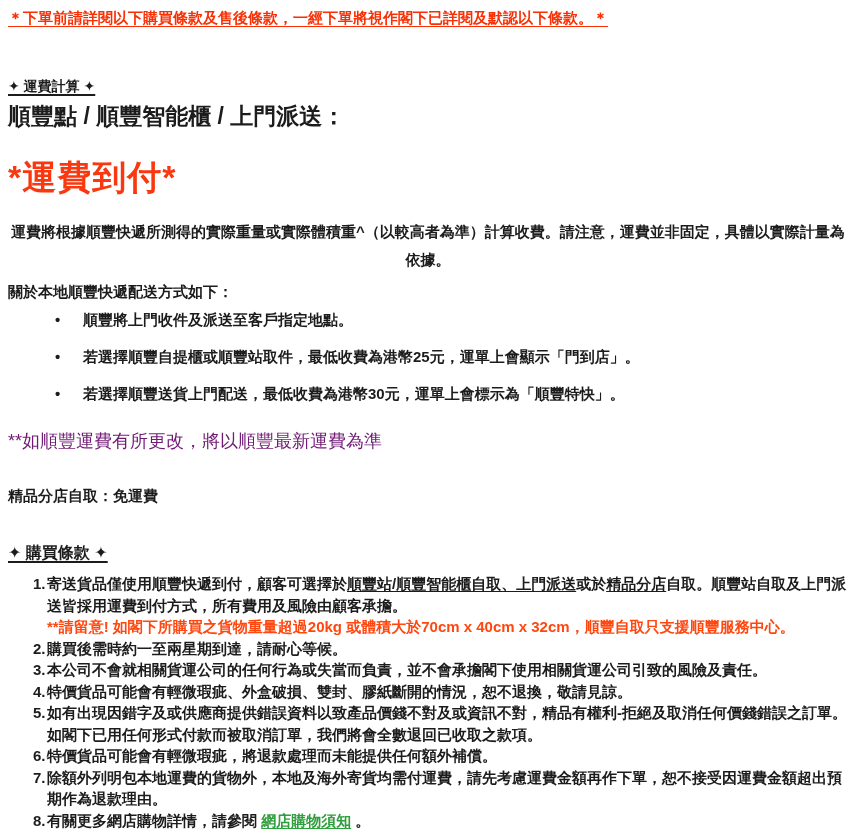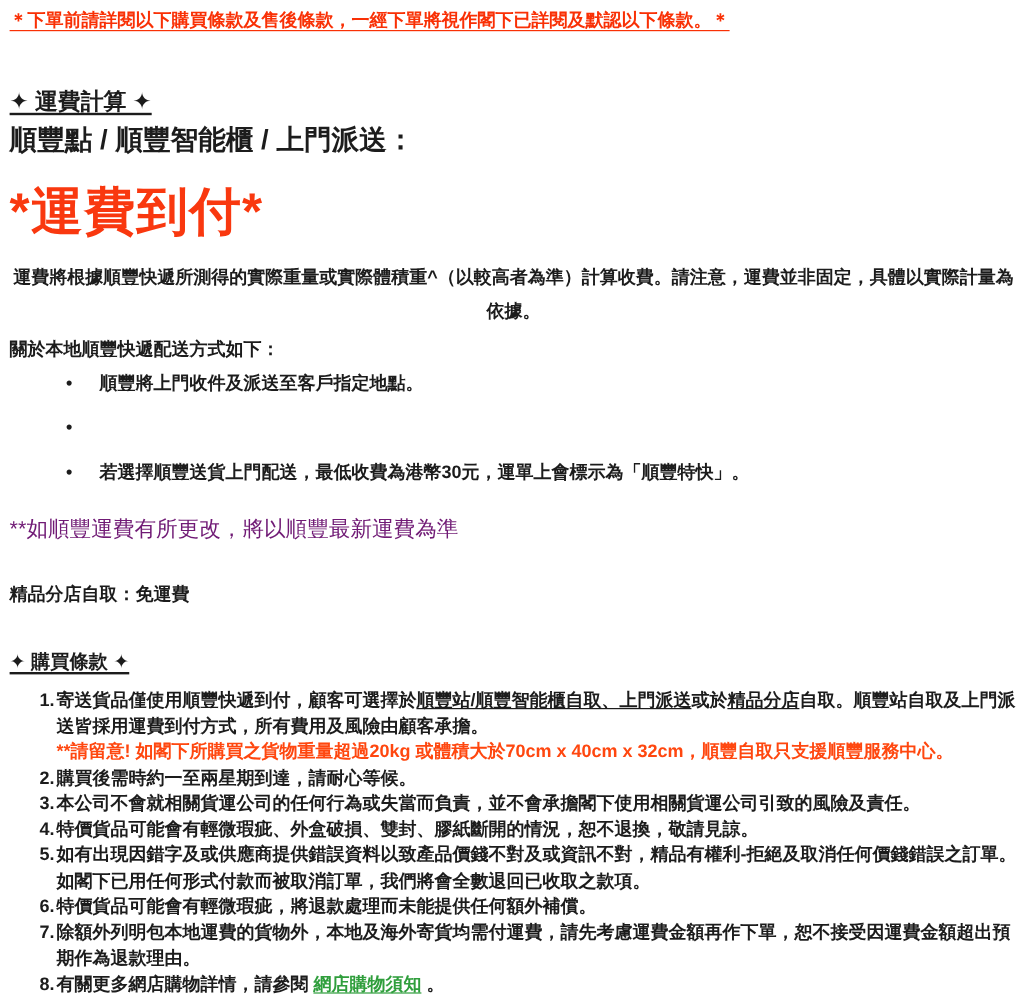--- a/index.html
+++ b/index.html
@@ -22,38 +22,38 @@
     color: var(--accent-red, #f93005);
     font-size: 15px;
     font-weight: 700;
     line-height: 20px;
     text-decoration: underline;
     text-underline-offset: 3px;
   }
 
   .sec-heading {
     margin-top: 45px;
-    font-size: 19px;
+    font-size: 14px;
     font-weight: 700;
     line-height: 26px;
     text-decoration: underline;
     text-decoration-thickness: 2px;
     text-underline-offset: 3px;
   }
 
   .sub-heading {
     margin-top: 1px;
     font-size: 23px;
     font-weight: 700;
     line-height: 32px;
   }
 
   .big-notice {
     margin-top: 23px;
-    font-size: 43px;
+    font-size: 34px;
     font-weight: 700;
     line-height: 45px;
     color: var(--highlight-orange, #f9380f);
     letter-spacing: 1px;
   }
 
   .body-text {
     font-size: 15px;
     font-weight: 700;
     line-height: 28px;
@@ -160,20 +160,21 @@
     <p class="body-text para1">運費將根據順豐快遞所測得的實際重量或實際體積重^（以較高者為準）計算收費。請注意，運費並非固定，具體以實際計量為依據。</p>
     <p class="body-text para2">關於本地順豐快遞配送方式如下：</p>
 
     <ul class="dot-list">
       <li>
         <span class="u-marker">•</span>
         <span>順豐將上門收件及派送至客戶指定地點。</span>
       </li>
       <li>
         <span class="u-marker">•</span>
+        <span>若選擇順豐自提櫃或順豐站取件，最低收費為港幣25元，運單上會顯示「門到店」。</span>
       </li>
       <li>
         <span class="u-marker">•</span>
         <span>若選擇順豐送貨上門配送，最低收費為港幣30元，運單上會標示為「順豐特快」。</span>
       </li>
     </ul>
 
     <p class="note">**如順豐運費有所更改，將以順豐最新運費為準</p>
     <p class="pickup">精品分店自取：免運費</p>
   </section>

